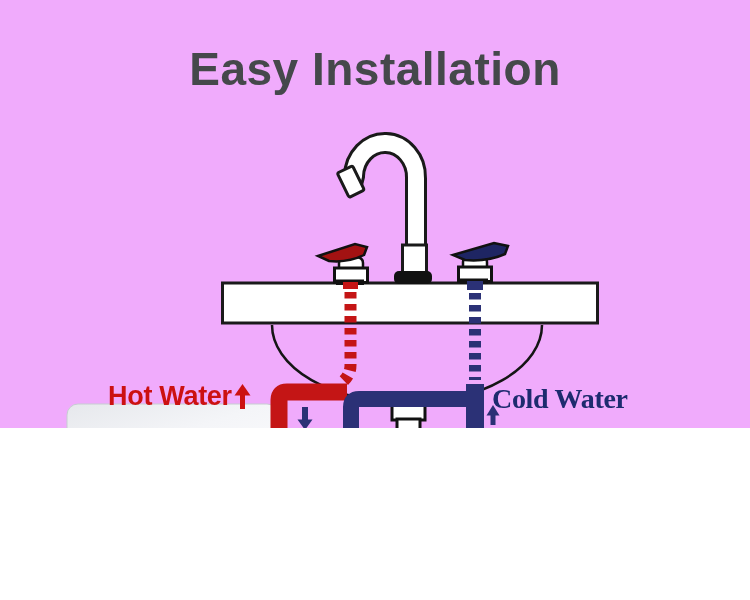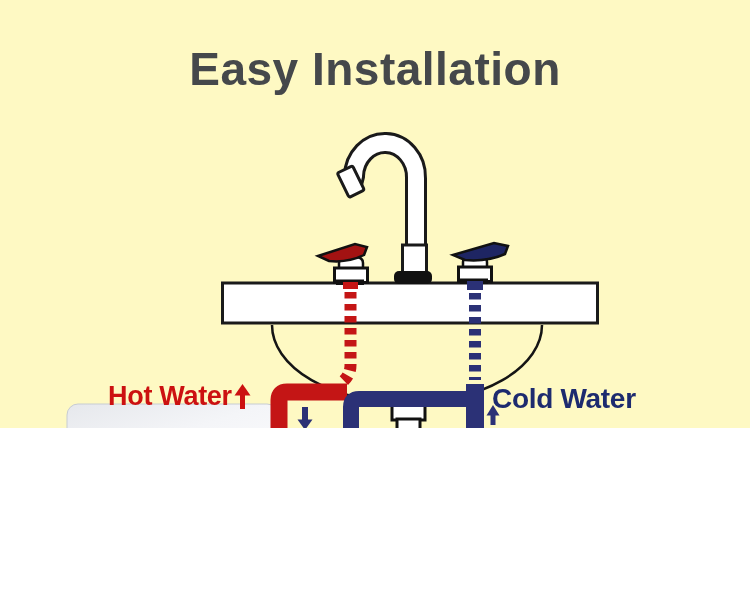--- a/index.html
+++ b/index.html
@@ -1,30 +1,30 @@
 <!DOCTYPE html>
 <html><head>
 <meta charset="utf-8">
 <style>
   html,body{margin:0;padding:0;background:#fff;}
   .canvas{
-    position:relative;width:750px;height:428px;background:#fef9c3;overflow:hidden;
+    position:relative;width:750px;height:428px;background:#f0abfc;overflow:hidden;
     font-family:"Liberation Sans",sans-serif;
   }
   .page-title{
     position:absolute;left:0;top:42px;width:750px;text-align:center;
     font-size:46px;font-weight:bold;color:#45484b;letter-spacing:.5px;
   }
   .diagram-svg{position:absolute;left:0;top:0;}
   .flow-label{
     position:absolute;display:flex;align-items:center;
     font-weight:bold;white-space:nowrap;
   }
   .flow-label.hot{left:108px;top:381px;font-size:27px;color:#cc1111;letter-spacing:-.3px;}
-  .flow-label.cold{left:492px;top:383px;font-size:28px;color:#1d2b6f;letter-spacing:-.3px;}
+  .flow-label.cold{left:492px;top:383px;font-size:28px;color:#1d2b6f;letter-spacing:-.3px;font-family:Liberation Serif, serif;}
   .flow-label .arrow-svg{margin-left:2px;display:block;}
   .footer-strip{
     position:absolute;left:0;top:592px;width:750px;height:8px;
     background:linear-gradient(90deg,#143341 0%,#143341 11%,#5d9db2 12%,#16303c 13.5%,
       #3c4043 17%,#23272a 26%,#17191c 34%,#3a3e41 40%,#101214 50%,#2c3033 58%,
       #0e1013 66%,#33373a 73%,#121417 81%,#26292c 88%,#0d2230 94%,#29505f 98%,#123140 100%);
   }
 </style>
 </head>
 <body>

